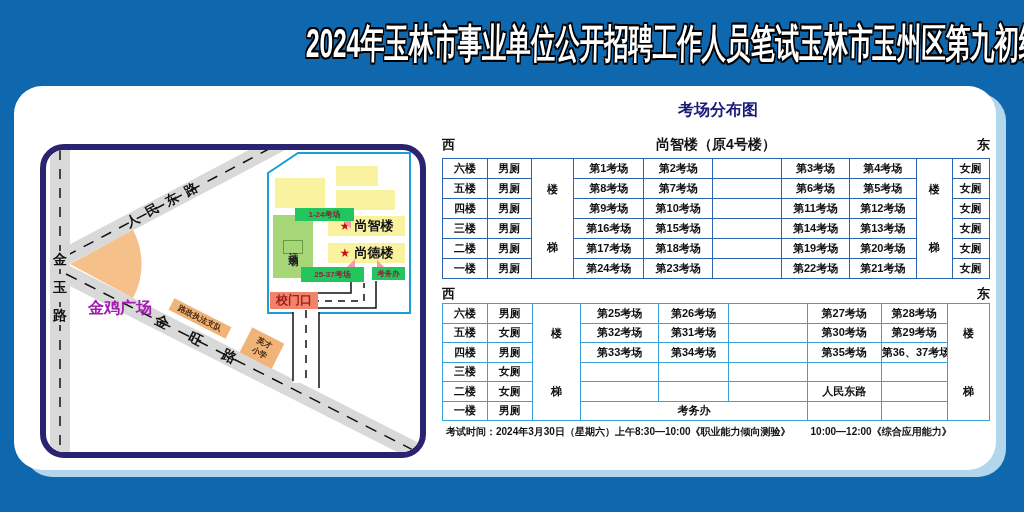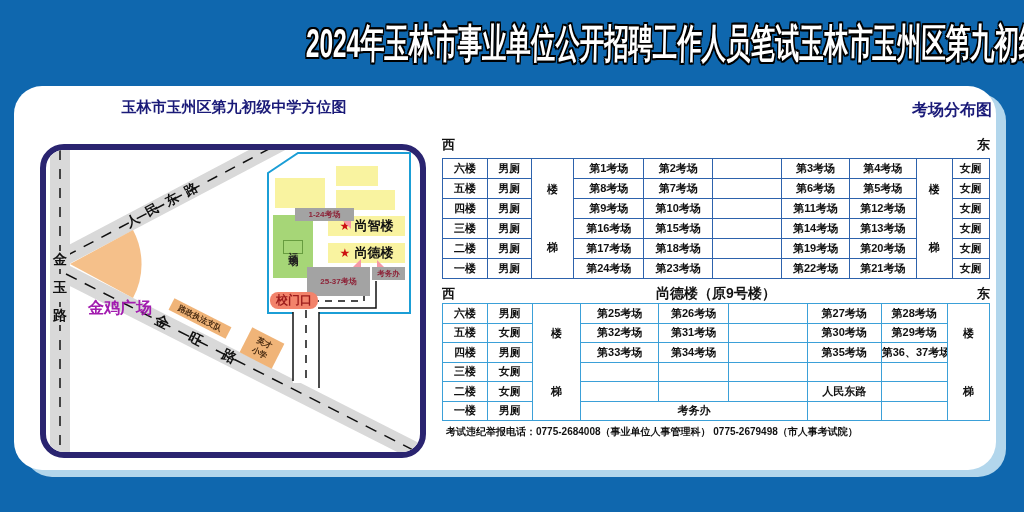--- a/index.html
+++ b/index.html
@@ -27,41 +27,41 @@
             border:6px solid #2a2470; border-radius:24px; overflow:hidden; }
   .mapbox svg { position:absolute; left:0; top:0; }
   .bldg { position:absolute; background:#f9f3a0; }
   .bldg-named { display:flex; align-items:center; justify-content:center; gap:4px;
                 font-size:13px; font-weight:bold; color:#111; }
   .star { color:#cc1111; font-size:12px; }
   .sports { position:absolute; left:227px; top:65px; width:40px; height:63px; background:#a6d677;
             display:flex; align-items:center; justify-content:center; }
   .sports-inner { border:1px solid #679c3f; padding:3px 2px; writing-mode:vertical-rl;
                   font-size:10px; font-weight:bold; color:#222; letter-spacing:2px; }
-  .callout { position:absolute; background:#a3a3a3; color:#8d2439; font-size:8px; font-weight:bold;
+  .callout { position:absolute; background:#22c55e; color:#8d2439; font-size:8px; font-weight:bold;
              display:flex; align-items:center; justify-content:center; }
   .tail-dr::after { content:""; position:absolute; top:100%; right:3px; width:0; height:0;
              border-top:8px solid #f59aa6; border-left:8px solid transparent; }
   .tail-ur::after { content:""; position:absolute; bottom:100%; right:9px; width:0; height:0;
              border-bottom:8px solid #f59aa6; border-left:8px solid transparent; }
   .tail-ul::after { content:""; position:absolute; bottom:100%; left:5px; width:0; height:0;
              border-bottom:7px solid #f59aa6; border-right:7px solid transparent; }
   .gate { position:absolute; left:224px; top:142px; width:48px; height:17px; background:#f2836b;
           color:#9c1c1c; font-size:12px; font-weight:bold; display:flex; align-items:center;
-          justify-content:center;border-radius:8px; }
+          justify-content:center; }
   .orange-lab { position:absolute; background:#f0b478; color:#4a2c12; font-size:8px; font-weight:bold;
           display:flex; align-items:center; justify-content:center; text-align:center; }
   .road-char { position:absolute; left:4px; width:20px; text-align:center; font-size:14px;
           font-weight:bold; color:#111; background:#d9d9d9; }
   .road-name { position:absolute; font-weight:bold; color:#111; text-align:center; white-space:nowrap; }
   .jinji { position:absolute; left:38px; top:100px; width:72px; text-align:center;
            font-size:16px; font-weight:bold; color:#a21caf;margin-top:48px; }
 
   
-  .dist-title { position:absolute; left:430px; top:14px; width:548px; text-align:right;
+  .dist-title { position:absolute; left:430px; top:14px; width:548px; text-align:center;
                 font-size:16px; font-weight:bold; color:#1a1a78; }
   .sec-head { position:absolute; left:428px; width:548px; display:flex; align-items:center;
               justify-content:space-between; font-weight:bold; color:#111; }
   .sh1 { top:50px; } .sh2 { top:199px; }
   .sec-head .we { font-size:13px; }
   .sec-head .bn { font-size:14px; }
   table.t { position:absolute; left:428px; width:548px; border-collapse:collapse; table-layout:fixed; }
   .t1 { top:72px; } .t2 { top:217px; }
   table.t td { text-align:center; vertical-align:middle; font-size:11px; font-weight:600;
                color:#111; padding:0; overflow:hidden; white-space:nowrap; }
@@ -74,21 +74,20 @@
 </style>
 </head>
 <body>
 
 <div class="banner">
   <div class="banner-title">2024年玉林市事业单位公开招聘工作人员笔试玉林市玉州区第九初级中学考点考场示意图</div>
 </div>
 
 <div class="card">
 
-  <div class="map-title mt1">玉林市玉州区第九初级中学方位图</div>
 
   <div class="mapbox">
     <svg width="374" height="302" viewBox="0 0 374 302">
 
       <rect x="4" y="0" width="20" height="302" fill="#d9d9d9"></rect>
       <line x1="14" y1="0" x2="14" y2="302" stroke="#111" stroke-width="1.5" stroke-dasharray="10 9"></line>
 
       <line x1="20" y1="106" x2="240" y2="-10" stroke="#d9d9d9" stroke-width="17"></line>
       <line x1="20" y1="106" x2="240" y2="-10" stroke="#111" stroke-width="1.5" stroke-dasharray="11 9"></line>
 
@@ -131,30 +130,31 @@
     </div>
     <div class="bldg bldg-named" style="left:282px; top:93px; width:77px; height:20px;">
       <span class="star">★</span>
       <span>尚德楼</span>
     </div>
     <div class="sports">
       <div class="sports-inner">运动场</div>
     </div>
 
     <div class="callout tail-dr" style="left:249px; top:58px; width:59px; height:13px;">1-24考场</div>
-    <div class="callout tail-ur" style="left:261px; top:117px; width:63px; height:29px;">25-37考场</div>
+    <div class="callout tail-ur" style="left:255px; top:117px; width:63px; height:15px;">25-37考场</div>
     <div class="callout tail-ul" style="left:326px; top:117px; width:33px; height:13px; font-size:7.5px;">考务办</div>
 
     <div class="gate">校门口</div>
   </div>
 
   <div class="dist-title">考场分布图</div>
 
   <div class="sec-head sh1">
     <span class="we">西</span>
+    <span class="bn">尚智楼（原4号楼）</span>
     <span class="we">东</span>
   </div>
 
   <table class="t t1">
     <colgroup>
       <col style="width:8.2%">
         <col style="width:8.0%">
         <col style="width:7.8%">
         <col style="width:12.8%">
       <col style="width:12.6%">
@@ -235,21 +235,20 @@
       <td></td>
       <td>第22考场</td>
       <td>第21考场</td>
       <td>女厕</td>
     </tr>
   </tbody>
     </table>
 
   <div class="sec-head sh2">
     <span class="we">西</span>
-    <span class="bn">尚德楼（原9号楼）</span>
     <span class="we">东</span>
   </div>
 
   <table class="t t2">
     <colgroup>
       <col style="width:8.2%">
         <col style="width:8.2%">
         <col style="width:8.9%">
         <col style="width:14.2%">
       <col style="width:12.8%">
@@ -320,16 +319,16 @@
       <td>一楼</td>
       <td>男厕</td>
       <td colspan="3">考务办</td>
       <td></td>
       <td></td>
     </tr>
   </tbody>
     </table>
 
   <div class="notes">
-    <div class="note-line">考试违纪举报电话：0775-2684008（事业单位人事管理科） 0775-2679498（市人事考试院）</div>
+    <div class="note-line">考试时间：2024年3月30日（星期六）上午8:30—10:00《职业能力倾向测验》　　10:00—12:00《综合应用能力》</div>
   </div>
 
 </div>
 
 </body></html>

